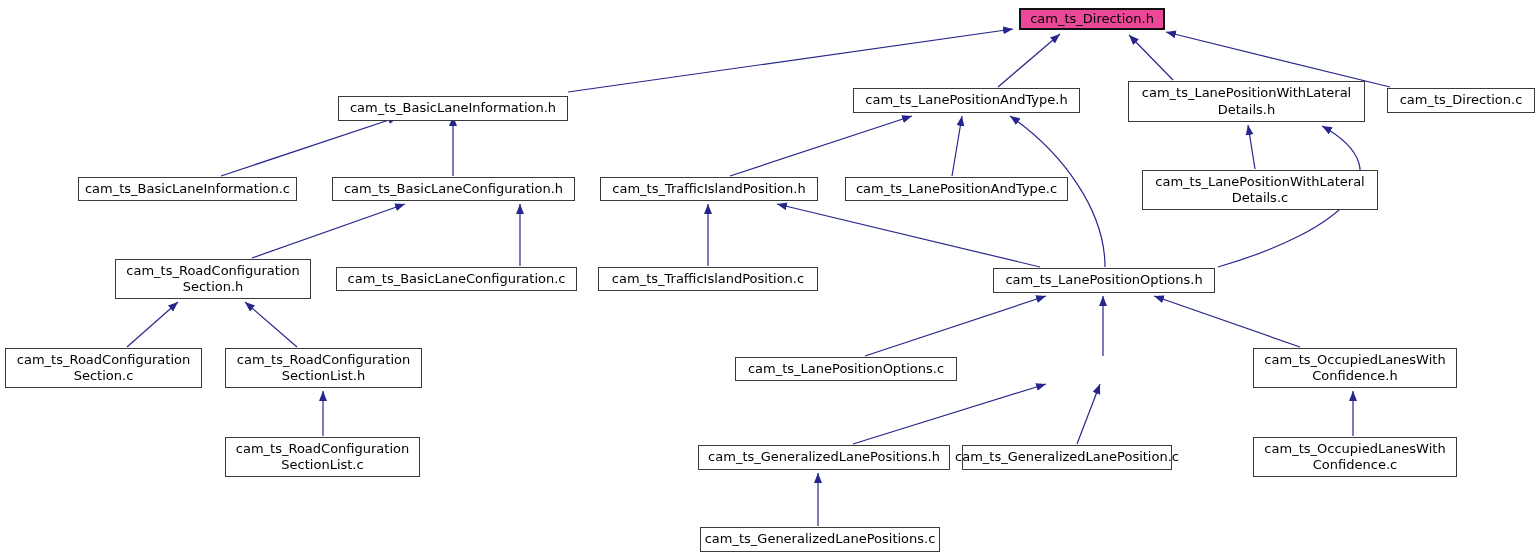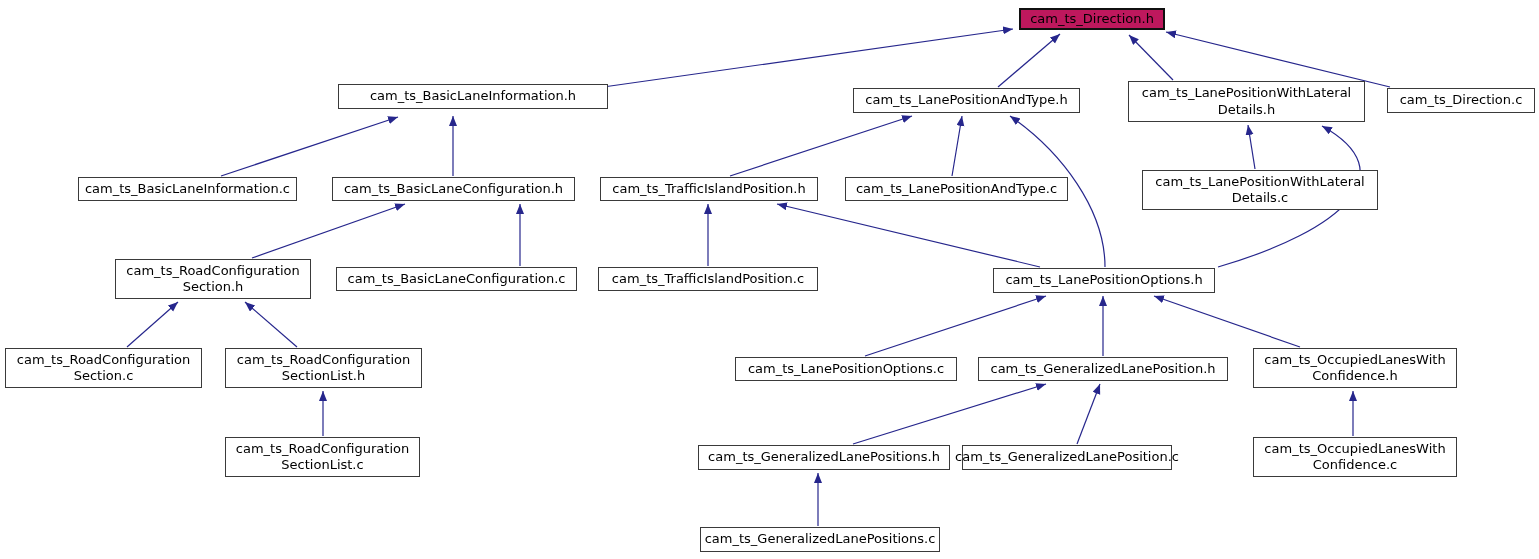--- a/index.html
+++ b/index.html
@@ -20,21 +20,21 @@
     font-size:13px;
     line-height:1.25;
     display:flex;
     align-items:center;
     justify-content:center;
     text-align:center;
     white-space:pre-line;
     cursor:pointer;
   }
   .node.root{
-    background:#be185d;
+    background:#ec4899;
     border:2px solid #101010;
     cursor:default;
   }
 </style>
 </head>
 <body>
 
 <div id="canvas">
 
   <svg id="edges" width="1539" height="559" viewBox="0 0 1539 559" xmlns="http://www.w3.org/2000/svg">
@@ -66,42 +66,41 @@
       <path d="M1103,356 L1103,296" marker-end="url(#arrow)"></path>
       <path d="M1300,347 L1154,296" marker-end="url(#arrow)"></path>
       <path d="M853,444 L1046,384" marker-end="url(#arrow)"></path>
       <path d="M1077,444 L1100,384" marker-end="url(#arrow)"></path>
       <path d="M818,526 L818,473" marker-end="url(#arrow)"></path>
       <path d="M1353,436 L1353,391" marker-end="url(#arrow)"></path>
     </g>
   </svg>
 
   <div class="node root" style="left:1019px;top:8px;width:146px;height:22px">cam_ts_Direction.h</div>
-  <div class="node" style="left:338px;top:84px;width:270px;height:25px">cam_ts_BasicLaneInformation.h</div>
+  <div class="node" style="left:338px;top:96px;width:230px;height:25px">cam_ts_BasicLaneInformation.h</div>
   <div class="node" style="left:853px;top:88px;width:227px;height:25px">cam_ts_LanePositionAndType.h</div>
   <div class="node" style="left:1128px;top:81px;width:237px;height:41px">cam_ts_LanePositionWithLateral
 Details.h</div>
   <div class="node" style="left:1387px;top:88px;width:148px;height:25px">cam_ts_Direction.c</div>
   <div class="node" style="left:78px;top:177px;width:219px;height:24px">cam_ts_BasicLaneInformation.c</div>
   <div class="node" style="left:332px;top:177px;width:243px;height:24px">cam_ts_BasicLaneConfiguration.h</div>
   <div class="node" style="left:600px;top:177px;width:218px;height:24px">cam_ts_TrafficIslandPosition.h</div>
   <div class="node" style="left:845px;top:177px;width:223px;height:24px">cam_ts_LanePositionAndType.c</div>
   <div class="node" style="left:1142px;top:170px;width:236px;height:40px">cam_ts_LanePositionWithLateral
 Details.c</div>
   <div class="node" style="left:115px;top:259px;width:196px;height:40px">cam_ts_RoadConfiguration
 Section.h</div>
   <div class="node" style="left:336px;top:267px;width:241px;height:24px">cam_ts_BasicLaneConfiguration.c</div>
   <div class="node" style="left:598px;top:267px;width:220px;height:24px">cam_ts_TrafficIslandPosition.c</div>
   <div class="node" style="left:993px;top:268px;width:222px;height:25px">cam_ts_LanePositionOptions.h</div>
   <div class="node" style="left:5px;top:348px;width:197px;height:40px">cam_ts_RoadConfiguration
 Section.c</div>
   <div class="node" style="left:225px;top:348px;width:197px;height:40px">cam_ts_RoadConfiguration
 SectionList.h</div>
   <div class="node" style="left:735px;top:357px;width:222px;height:24px">cam_ts_LanePositionOptions.c</div>
-  <div class="node" style="left:978px;top:357px;width:250px;height:24px">cam_ts_GeneralizedLanePosition.h</div>
   <div class="node" style="left:1253px;top:348px;width:204px;height:40px">cam_ts_OccupiedLanesWith
 Confidence.h</div>
   <div class="node" style="left:225px;top:437px;width:195px;height:40px">cam_ts_RoadConfiguration
 SectionList.c</div>
   <div class="node" style="left:698px;top:445px;width:252px;height:25px">cam_ts_GeneralizedLanePositions.h</div>
   <div class="node" style="left:962px;top:445px;width:210px;height:25px">cam_ts_GeneralizedLanePosition.c</div>
   <div class="node" style="left:1253px;top:437px;width:204px;height:40px">cam_ts_OccupiedLanesWith
 Confidence.c</div>
   <div class="node" style="left:700px;top:527px;width:240px;height:25px">cam_ts_GeneralizedLanePositions.c</div>
 

